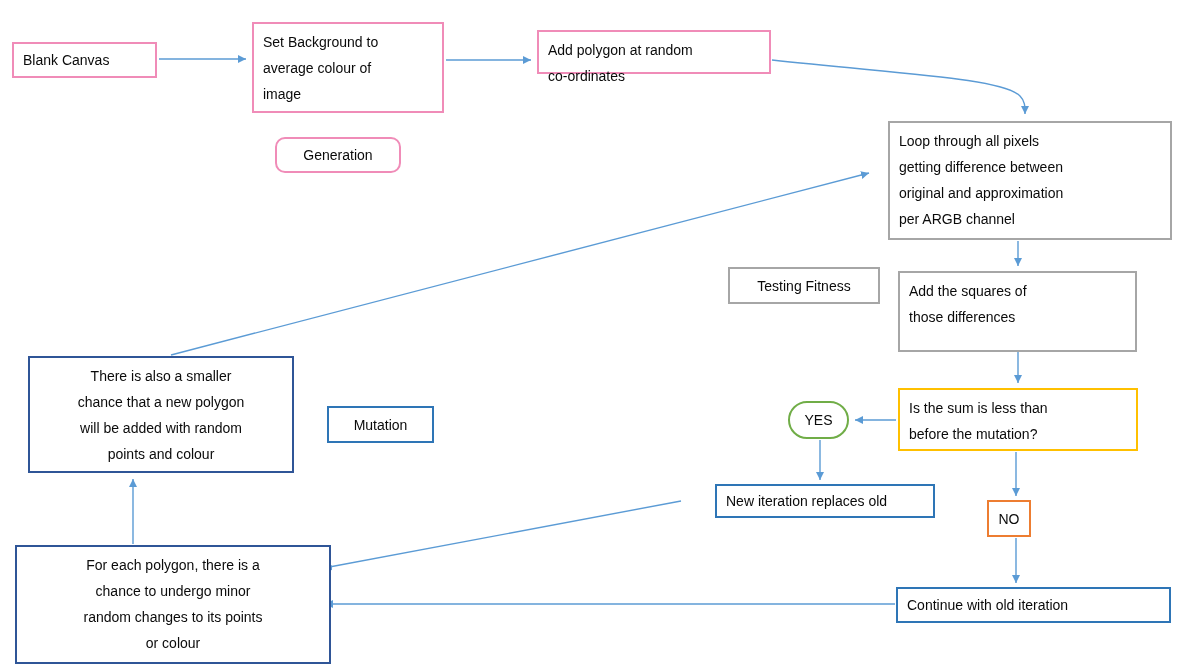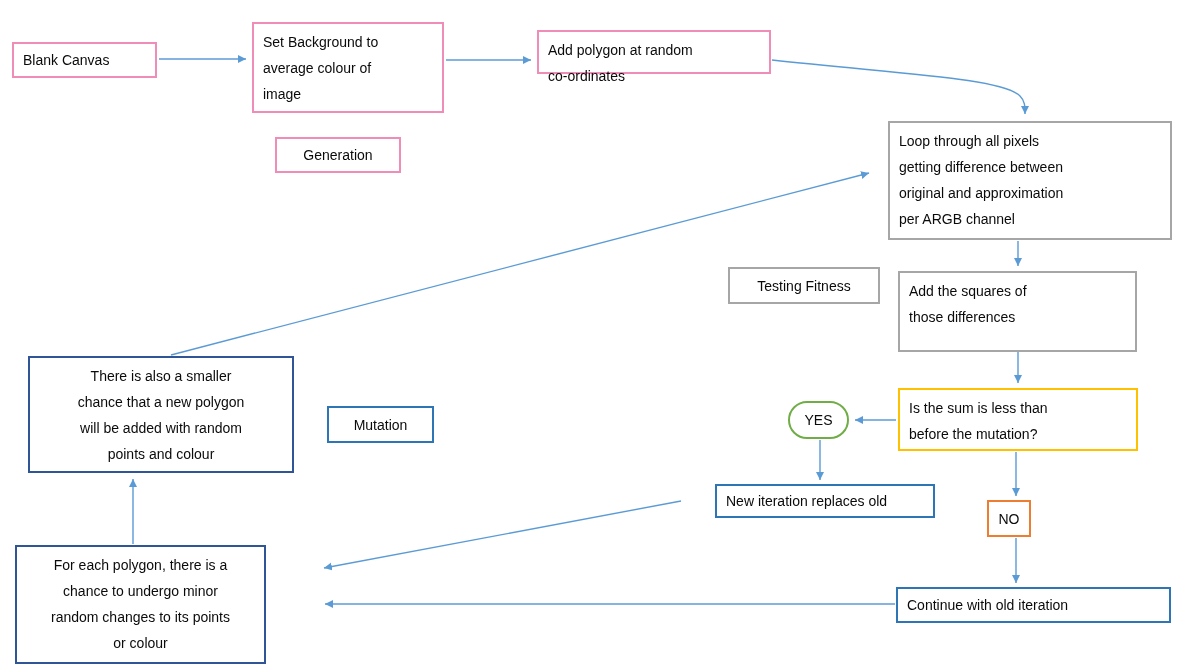--- a/index.html
+++ b/index.html
@@ -59,21 +59,21 @@
     <path d="M133 544 L133 479" marker-end="url(#ah)"></path>
     <path d="M171 355 L869 173" marker-end="url(#ah)"></path>
   </svg>
 
   <div class="node pink vcenter" style="left:12px;top:42px;width:145px;height:36px;">Blank Canvas</div>
 
   <div class="node pink" style="left:252px;top:22px;width:192px;height:91px;">Set Background to
 average colour of
 image</div>
 
-  <div class="node pink vcenter hcenter" style="left:275px;top:137px;width:126px;height:36px;">Generation</div>
+  <div class="node pink vcenter hcenter" style="left:275px;top:137px;width:126px;height:36px;border-radius:10px;">Generation</div>
 
   <div class="node pink" style="left:537px;top:30px;width:234px;height:44px;">Add polygon at random
 co-ordinates</div>
 
   <div class="node gray" style="left:888px;top:121px;width:284px;height:119px;">Loop through all pixels
 getting difference between
 original and approximation
 per ARGB channel</div>
 
   <div class="node gray vcenter hcenter" style="left:728px;top:267px;width:152px;height:37px;">Testing Fitness</div>
@@ -92,18 +92,18 @@
 
   <div class="node blue vcenter" style="left:896px;top:587px;width:275px;height:36px;">Continue with old iteration</div>
 
   <div class="node darkblue" style="left:28px;top:356px;width:266px;height:117px;">There is also a smaller
 chance that a new polygon
 will be added with random
 points and colour</div>
 
   <div class="node blue vcenter hcenter" style="left:327px;top:406px;width:107px;height:37px;">Mutation</div>
 
-  <div class="node darkblue" style="left:15px;top:545px;width:251px;height:119px;">For each polygon, there is a
+  <div class="node darkblue" style="left:15px;top:545px;width:316px;height:119px;">For each polygon, there is a
 chance to undergo minor
 random changes to its points
 or colour</div>
 
 </div>
 
 </body></html>

